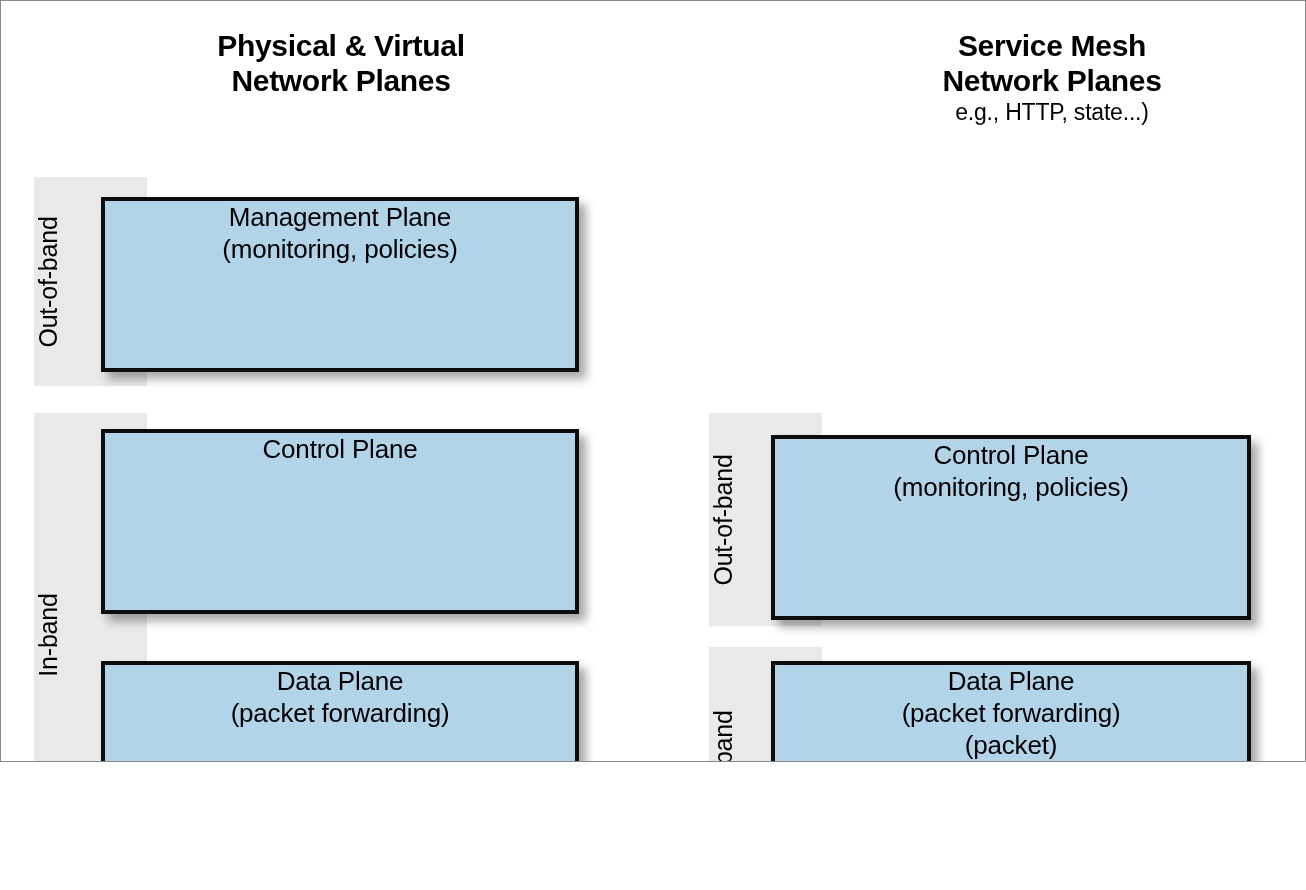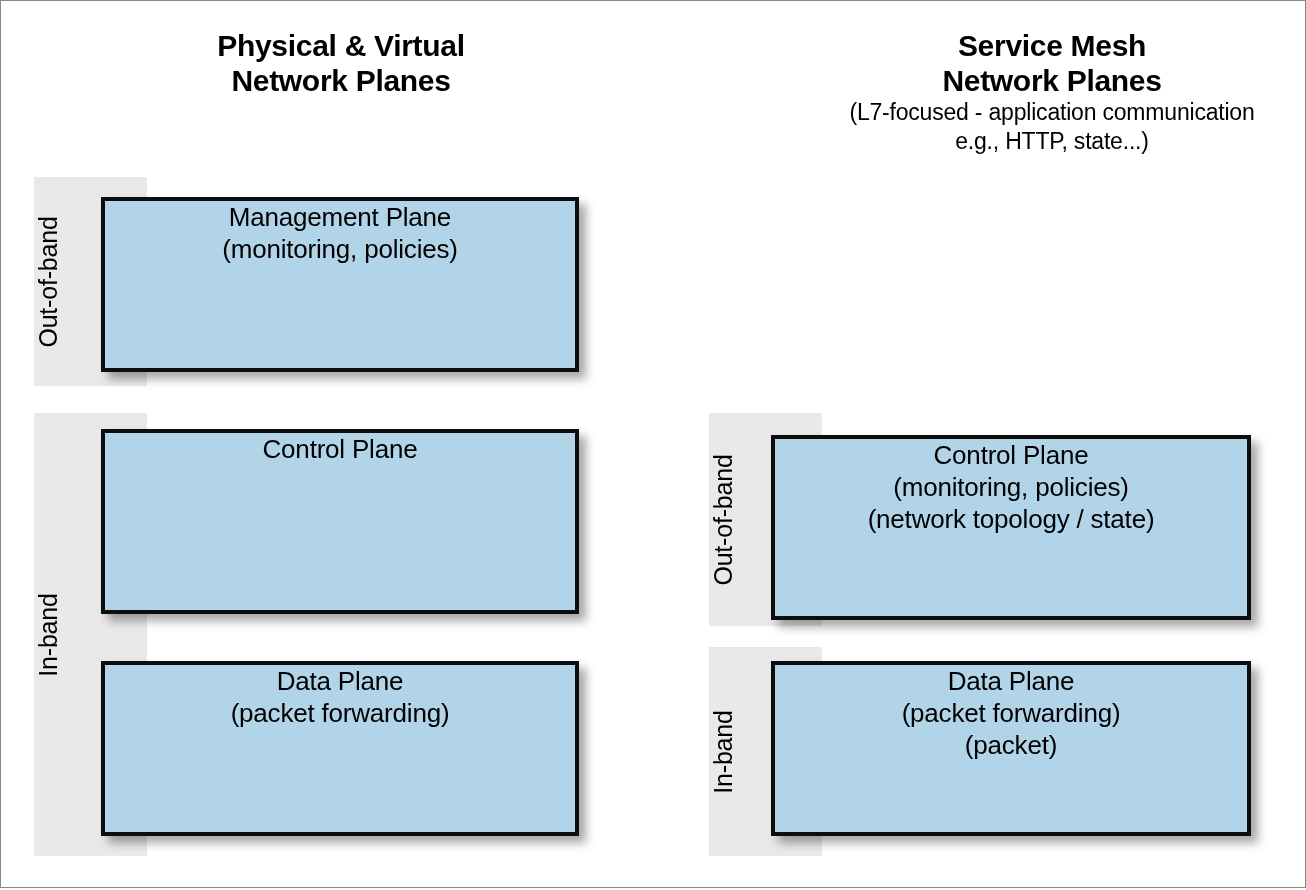--- a/index.html
+++ b/index.html
@@ -7,21 +7,21 @@
     margin: 0;
     padding: 0;
     background: #ffffff;
   }
   body {
     font-family: "Liberation Sans", sans-serif;
   }
   .canvas {
     position: relative;
     width: 1306px;
-    height: 888px;
+    height: 762px;
     background: #ffffff;
     border: 1px solid #888888;
     box-sizing: border-box;
     overflow: hidden;
   }
 
   
   .col-head {
     position: absolute;
     text-align: center;
@@ -104,21 +104,20 @@
 <div class="canvas">
 
   <div class="col-head" id="head-left">
     <div class="title-line">Physical &amp; Virtual</div>
     <div class="title-line">Network Planes</div>
   </div>
 
   <div class="col-head" id="head-right">
     <div class="title-line">Service Mesh</div>
     <div class="title-line">Network Planes</div>
-    <div class="sub-line">(L7-focused - application communication</div>
     <div class="sub-line">e.g., HTTP, state...)</div>
   </div>
 
   <div class="band" id="band-left-oob">
     <div class="band-label center">Out-of-band</div>
   </div>
 
   <div class="band" id="band-left-ib">
     <div class="band-label" id="label-left-ib">In-band</div>
   </div>
@@ -141,21 +140,20 @@
     <div class="band-label center">Out-of-band</div>
   </div>
 
   <div class="band" id="band-right-ib">
     <div class="band-label center">In-band</div>
   </div>
 
   <div class="plane" id="box-ctrl-right">
     <div class="ln">Control Plane</div>
     <div class="ln">(monitoring, policies)</div>
-    <div class="ln">(network topology / state)</div>
   </div>
 
   <div class="plane" id="box-data-right">
     <div class="ln">Data Plane</div>
     <div class="ln">(packet forwarding)</div>
     <div class="ln">(packet)</div>
   </div>
 
 </div>
 

